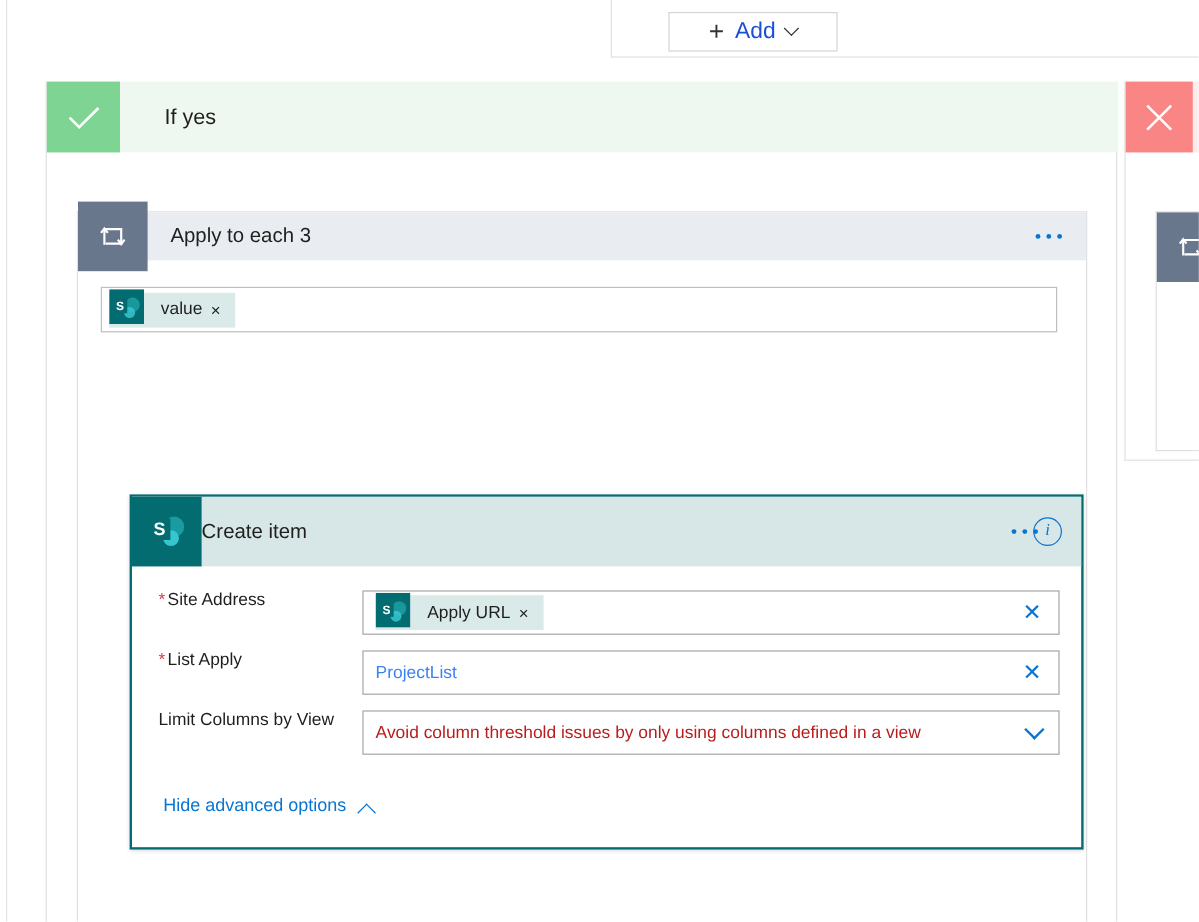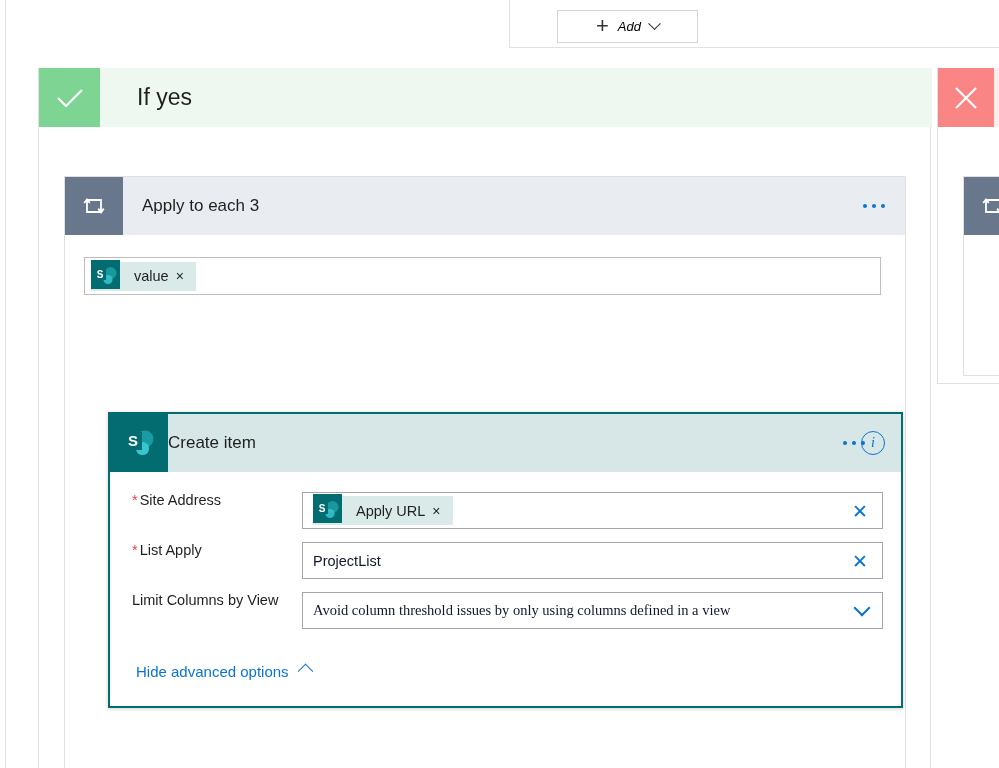--- a/index.html
+++ b/index.html
@@ -44,23 +44,22 @@
     cursor: pointer;
   }
   .add-button .plus-glyph {
     font-size: 22px;
     color: #333333;
     font-weight: 300;
     line-height: 1;
     margin-top: -2px;
   }
   .add-button .add-label {
-    font-size: 13px;
-    color: #000000;
-    font-style: italic;
+    font-size: 19px;
+    color: #1d4ed8;
   }
   .add-button .chev {
     display: inline-block;
     width: 9px; height: 9px;
     border-right: 1.6px solid #333;
     border-bottom: 1.6px solid #333;
     transform: rotate(45deg) translate(-2px,-2px);
   }
 
   
@@ -83,38 +82,38 @@
   .branch-icon-yes {
     width: 61px; height: 59px;
     background: #7ed492;
     flex: 0 0 61px;
     display: flex;
     align-items: center;
     justify-content: center;
   }
   .branch-icon-yes svg { display: block; }
   .branch-title {
-    font-size: 23px;
+    font-size: 18px;
     color: #1f1f1f;
     margin-left: 37px;
   }
 
   
   .apply-card {
     position: absolute;
     left: 25px; top: 108px;
     width: 842px;
     background: #ffffff;
     border: 1px solid #e0e0e0;
     border-bottom: none;
     height: 700px;
   }
   .apply-header {
     position: relative;
-    height: 58px;
+    height: 40px;
     background: #e9edf1;
     display: flex;
     align-items: center;
   }
   .loop-icon-box {
     width: 58px; height: 58px;
     background: #69778c;
     flex: 0 0 58px;
     display: flex;
     align-items: center;
@@ -249,23 +248,23 @@
     border: 1px solid #a6a6a6;
     background: #ffffff;
     display: flex;
     align-items: center;
     position: relative;
     padding-left: 10px;
     cursor: text;
   }
   .field-value {
     font-size: 14.5px;
-    color: #0f172a;
-  }
-  .field-value.placeholder { color: #0f172a; font-family: Liberation Serif, serif; }
+    color: #3b82f6;
+  }
+  .field-value.placeholder { color: #b91c1c; }
   .clear-x {
     position: absolute;
     right: 14px; top: 50%;
     transform: translateY(-50%);
     color: #0a74d1;
     font-size: 19px;
     font-weight: 300;
     line-height: 1;
     cursor: pointer;
   }
@@ -274,21 +273,21 @@
     right: 14px; top: 50%;
     width: 12px; height: 12px;
     border-right: 2px solid #0a74d1;
     border-bottom: 2px solid #0a74d1;
     transform: translateY(-75%) rotate(45deg);
     cursor: pointer;
   }
 
   .advanced-link {
     display: flex;
-    align-items: flex-start;
+    align-items: flex-end;
     gap: 11px;
     margin-top: 34px;
     margin-left: 4px;
     cursor: pointer;
     width: fit-content;
   }
   .advanced-link span {
     font-size: 15px;
     color: #0a74d1;
   }

